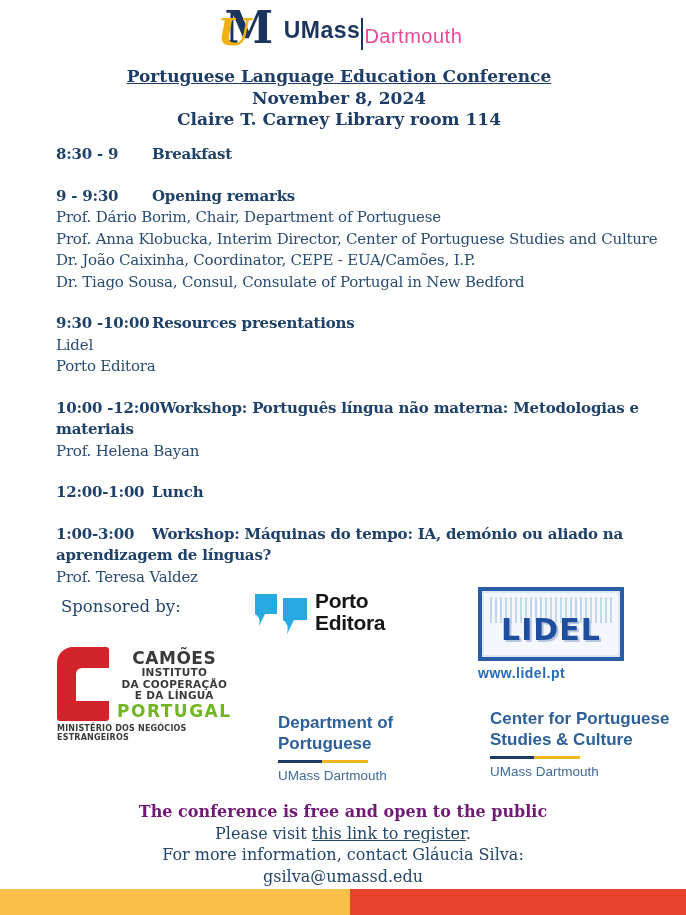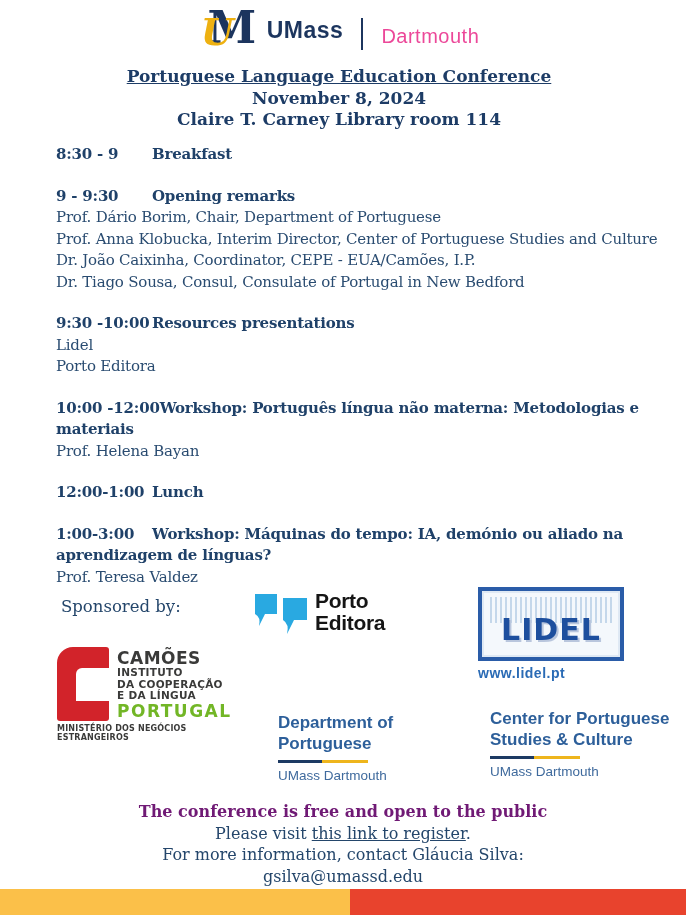--- a/index.html
+++ b/index.html
@@ -12,21 +12,21 @@
   
   .header-logo { position:absolute; top:8px; left:0; right:0;
     display:flex; justify-content:center; align-items:center; gap:14px; }
   .umark { position:relative; width:46px; height:44px; background:#fff; }
   .umark-m { position:absolute; left:0; top:-4px; width:46px; height:48px;
     font-family:"DejaVu Serif", serif; font-weight:bold; font-size:44px;
     line-height:48px; color:#1c355e; text-align:center; letter-spacing:-4px; }
   .umark-u { position:absolute; left:-6px; top:4px;
     font-family:"DejaVu Serif", serif; font-style:italic; font-weight:bold;
     font-size:38px; line-height:40px; color:#eeb111; }
-  .uwords { display:flex; align-items:center; gap:18px;
+  .uwords { display:flex; align-items:center; gap:1px;
     font-family:"Liberation Sans", sans-serif; }
   .uwords .umass { font-size:23px; font-weight:bold; color:#1c355e; letter-spacing:.5px; }
   .uwords .udiv { width:2px; height:32px; background:#1c355e; margin-top:8px; }
   .uwords .udartmouth { font-size:20px; color:#ec4899; margin-top:12px; letter-spacing:.5px; }
   
   .title-block { position:absolute; top:66px; left:0; right:8px; text-align:center;
     color:#1d3c66; font-weight:bold; line-height:21.5px; font-size:17px; }
   .title-block .conf-title { text-decoration:underline; }
   
   .schedule { position:absolute; top:144px; left:56px; right:28px;
@@ -45,21 +45,21 @@
     position:relative; display:flex; align-items:center; justify-content:center;
     box-shadow:inset 0 0 0 2px #dfe9f4; }
   .lidel-stripes { position:absolute; top:6px; left:8px; right:8px; height:26px;
     background:repeating-linear-gradient(90deg,#b8cfe6 0 2px,#f4f8fc 2px 5px); opacity:.8; }
   .lidel-word { position:relative; font-family:"DejaVu Sans", sans-serif; font-weight:bold;
     font-size:30px; color:#1d4f9e; letter-spacing:1px; margin-top:10px;
     text-shadow:2px 2px 0 #b9c6dd; }
   .lidel-url { font-family:"Liberation Sans", sans-serif; font-weight:bold;
     font-size:14px; color:#2a6bb5; margin-top:4px; letter-spacing:.5px; }
   .camoes-logo { position:absolute; left:57px; top:647px; width:190px; }
-  .camoes-top { display:flex; gap:8px; }
+  .camoes-top { display:flex; gap:8px;text-align:center; }
   .camoes-c { position:relative; width:52px; height:74px; background:#d2232a;
     border-radius:16px 3px 3px 3px; }
   .camoes-c-cut { position:absolute; left:19px; top:21px; width:34px; height:33px;
     background:#ffffff; border-radius:6px 0 0 0; }
   .camoes-text { font-family:"DejaVu Sans", sans-serif; color:#3a3a39; padding-top:2px; }
   .camoes-name { font-weight:bold; font-size:17px; line-height:18px; letter-spacing:.5px; }
   .camoes-line { font-weight:bold; font-size:10.5px; line-height:11.5px; letter-spacing:.3px; }
   .camoes-country { font-family:"DejaVu Sans", sans-serif; font-weight:bold; font-size:17px;
     line-height:19px; color:#72b626; letter-spacing:1.5px; }
   .camoes-ministry { font-family:"DejaVu Sans", sans-serif; font-weight:bold; font-size:8px;

